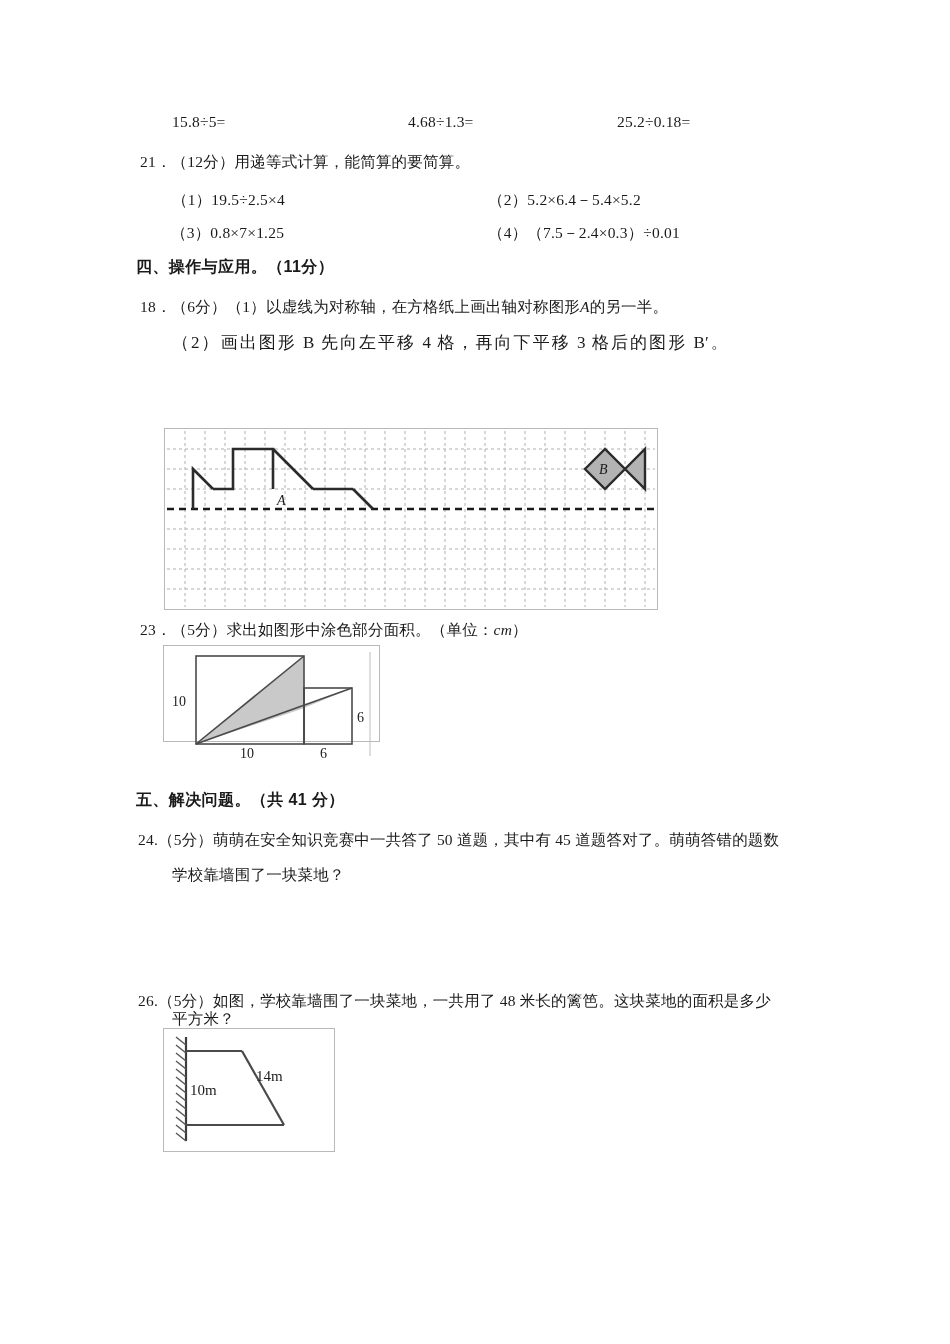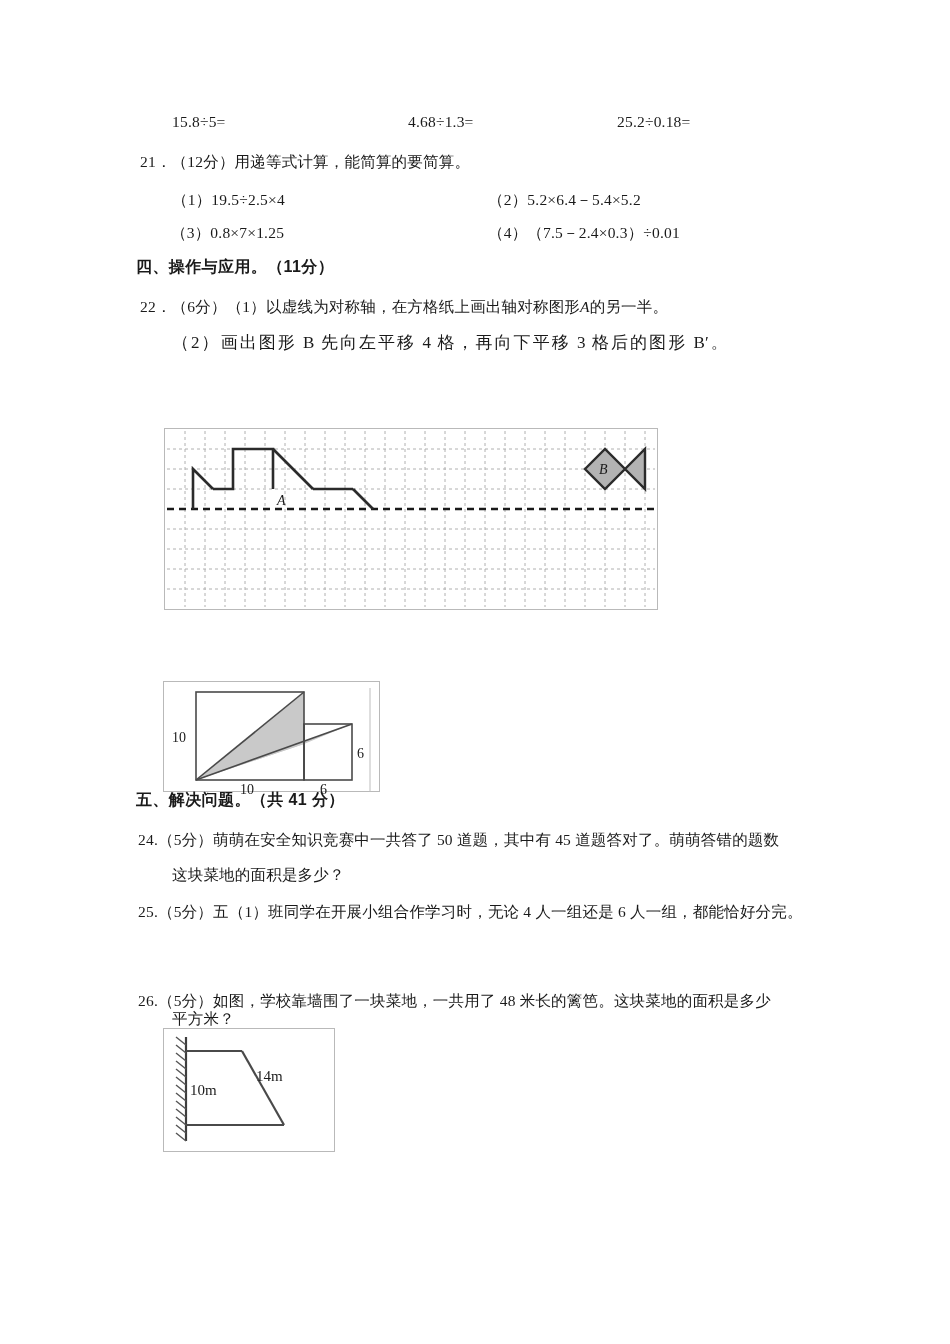--- a/index.html
+++ b/index.html
@@ -78,21 +78,21 @@
   <div class="abs qline" style="left:171px; top:221px;">
     <span>（3）</span><span>0.8×7×1.25</span>
   </div>
   <div class="abs qline" style="left:488px; top:221px;">
     <span>（4）</span><span>（7.5－2.4×0.3）÷0.01</span>
   </div>
 
   <div class="abs sec-head" style="left:136px; top:257px;">四、操作与应用。（11分）</div>
 
   <div class="abs qline" style="left:140px; top:295px;">
-    <span>22．</span><span>（6分）</span><span>（1）</span><span>以虚线为对称轴，在方格纸上画出轴对称图形</span><span class="ital">A</span><span>的另一半。</span>
+    <span>18．</span><span>（6分）</span><span>（1）</span><span>以虚线为对称轴，在方格纸上画出轴对称图形</span><span class="ital">A</span><span>的另一半。</span>
   </div>
 
   <div class="abs qline-wrap spread" style="left:172px; top:330px; width:556px;">（2）画出图形 B 先向左平移 4 格，再向下平移 3 格后的图形 B′。</div>
 
   <div class="abs fig-frame" style="left:164px; top:428px; width:494px; height:182px;">
     <svg width="492" height="180" viewBox="0 0 492 180">
 
       <g stroke="#b0b0b0" stroke-width="1" stroke-dasharray="3,3">
 
         <line x1="20" y1="2" x2="20" y2="178"></line>
@@ -147,22 +147,25 @@
       <text x="112" y="76" font-family="Liberation Serif, serif" font-size="14" font-style="italic" fill="#1a1a1a">A</text>
 
       <g>
         <polygon points="420,40 440,20 460,40 440,60" fill="#b3b3b3" stroke="#2b2b2b" stroke-width="2.4"></polygon>
         <polygon points="460,40 480,20 480,60" fill="#b3b3b3" stroke="#2b2b2b" stroke-width="2.4"></polygon>
       </g>
       <text x="434" y="45" font-family="Liberation Serif, serif" font-size="14" font-style="italic" fill="#1a1a1a">B</text>
     </svg>
   </div>
 
-
-  <div class="abs fig-frame" style="left:163px; top:645px; width:217px; height:111px;margin-top:36px;">
+  <div class="abs qline" style="left:140px; top:618px;">
+    <span>23．</span><span>（5分）</span><span>求出如图形中涂色部分面积。（单位：</span><span class="ital">cm</span><span>）</span>
+  </div>
+
+  <div class="abs fig-frame" style="left:163px; top:645px; width:217px; height:97px;">
     <svg width="215" height="115" viewBox="0 0 215 115">
 
       <polygon points="32,98 140,10 140,62" fill="#c9c9c9" stroke="none"></polygon>
       <polygon points="32,98 140,62 188,42" fill="#c9c9c9" stroke="none"></polygon>
 
       <rect x="32" y="10" width="108" height="88" fill="none" stroke="#4a4a4a" stroke-width="1.6"></rect>
 
       <rect x="140" y="42" width="48" height="56" fill="none" stroke="#4a4a4a" stroke-width="1.6"></rect>
 
       <line x1="32" y1="98" x2="140" y2="10" stroke="#4a4a4a" stroke-width="1.6"></line>
@@ -178,25 +181,22 @@
       <text x="156" y="112" font-family="Liberation Serif, serif" font-size="14" fill="#1a1a1a">6</text>
       <text x="193" y="76" font-family="Liberation Serif, serif" font-size="14" fill="#1a1a1a">6</text>
     </svg>
   </div>
 
   <div class="abs sec-head" style="left:136px; top:790px;">五、解决问题。（共 41 分）</div>
 
   <div class="abs qline" style="left:138px; top:828px;">
     <span>24.</span><span>（5分）</span><span>萌萌在安全知识竞赛中一共答了 50 道题，其中有 45 道题答对了。萌萌答错的题数</span>
   </div>
-  <div class="abs qline" style="left:172px; top:863px;">这块菜地的面积是多少？</div>
-
-  <div class="abs qline" style="left:138px; top:900px;">
-    <span>25.</span><span>（5分）</span><span>五（1）班同学在开展小组合作学习时，无论 4 人一组还是 6 人一组，都能恰好分完。</span>
-  </div>
+  <div class="abs qline" style="left:172px; top:863px;">学校靠墙围了一块菜地？</div>
+
 
   <div class="abs qline" style="left:138px; top:972px;margin-top:17px;">
     <span>26.</span><span>（5分）</span><span>如图，学校靠墙围了一块菜地，一共用了 48 米长的篱笆。这块菜地的面积是多少</span>
   </div>
   <div class="abs qline" style="left:172px; top:1007px;">平方米？</div>
 
   <div class="abs fig-frame" style="left:163px; top:1028px; width:172px; height:124px;">
     <svg width="170" height="122" viewBox="0 0 170 122">
 
       <line x1="22" y1="8" x2="22" y2="112" stroke="#3d3d3d" stroke-width="2.2"></line>

